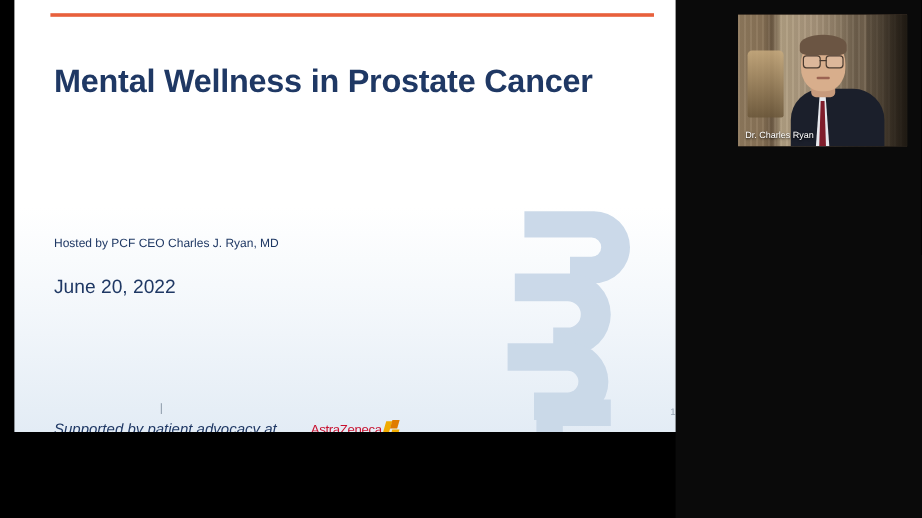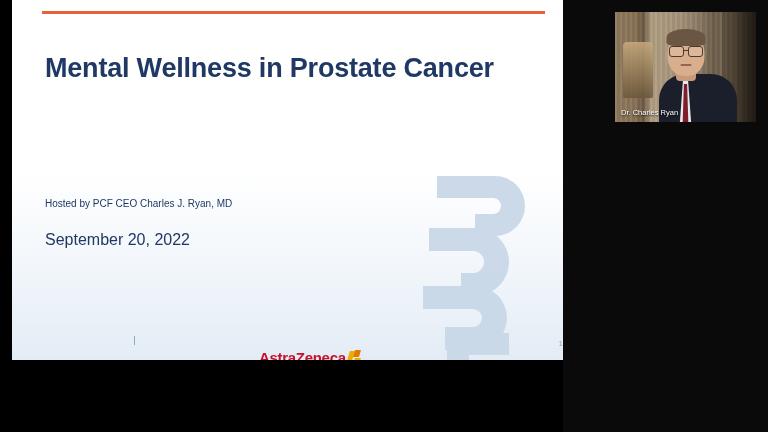--- a/index.html
+++ b/index.html
@@ -75,22 +75,22 @@
   }
   .sponsor-wrap {
     position: absolute;
     left: 247px;
     top: 350px;
     display: flex;
     align-items: flex-end;
   }
   .sponsor-name {
     color: #c8102e;
-    font-size: 15px;
-    font-weight: bold;
+    font-size: 11px;
+    font-weight: normal;
     letter-spacing: -0.3px;
     line-height: 1;
   }
   .sponsor-mark {
     margin-left: 2px;
     width: 13px;
     height: 15px;
     position: relative;
     display: inline-block;
   }
@@ -313,22 +313,23 @@
 <div class="stage">
 
   <div class="slide">
 
     <div class="slide-topbar"></div>
 
     <div class="slide-title">Mental Wellness in Prostate Cancer</div>
 
     <div class="slide-host">Hosted by PCF CEO Charles J. Ryan, MD</div>
 
-    <div class="slide-date">September 20, 2022</div>
-
+    <div class="slide-date">June 20, 2022</div>
+
+    <div class="slide-support">Supported by patient advocacy at</div>
 
     <div class="sponsor-wrap">
       <span class="sponsor-name">AstraZeneca</span>
       <span class="sponsor-mark">
         <span class="m1"></span>
         <span class="m2"></span>
         <span class="m3"></span>
       </span>
     </div>
 

